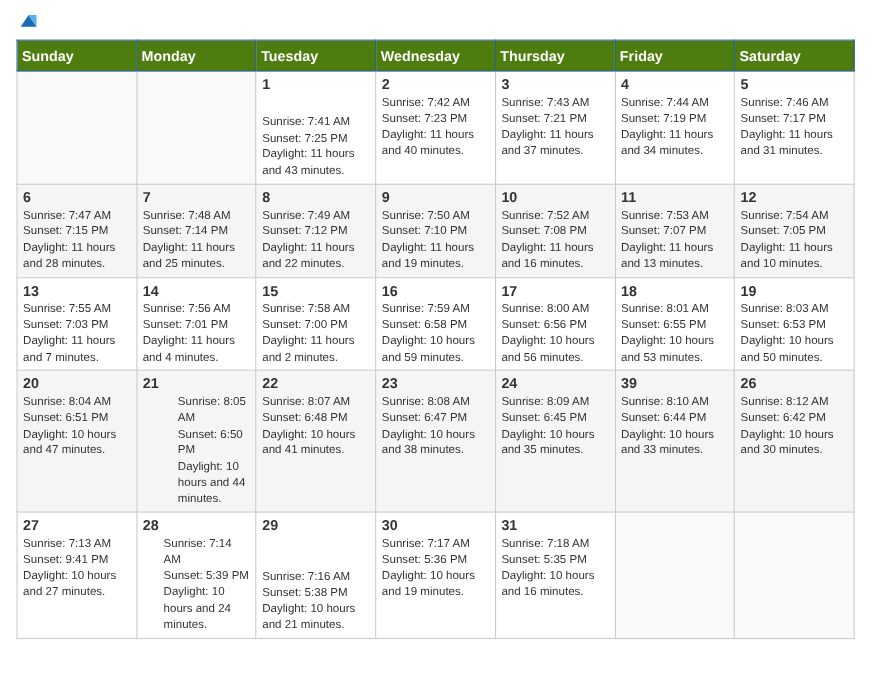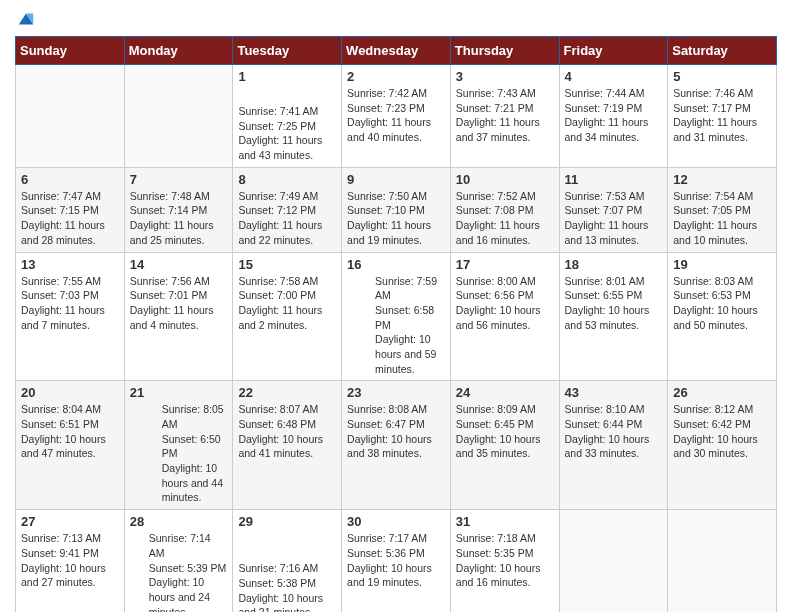--- a/index.html
+++ b/index.html
@@ -52,21 +52,21 @@
       font-size: 15px;
       color: #555;
       margin-top: 2px;
     }
     .calendar {
       width: 100%;
       border-collapse: collapse;
       border: 1px solid #ccc;
     }
     .calendar th {
-      background-color: #7f1d1d;
+      background-color: #4d7c0f;
       color: #fff;
       font-size: 13px;
       font-weight: bold;
       padding: 6px 4px;
       text-align: left;
       border: 1px solid #2a5fa0;
     }
     .calendar td {
       border: 1px solid #ccc;
       vertical-align: top;
@@ -224,21 +224,21 @@
 Daylight: 11 hours and 4 minutes.</div>
           </td>
           <td>
             <span class="day-number">15</span>
             <div class="cell-info" style="white-space: pre-line;">Sunrise: 7:58 AM
 Sunset: 7:00 PM
 Daylight: 11 hours and 2 minutes.</div>
           </td>
           <td>
             <span class="day-number">16</span>
-            <div class="cell-info" style="white-space: pre-line; margin-left: 28px;">Sunrise: 7:59 AM
+            <div class="cell-info" style="white-space: pre-line;">Sunrise: 7:59 AM
 Sunset: 6:58 PM
 Daylight: 10 hours and 59 minutes.</div>
           </td>
           <td>
             <span class="day-number">17</span>
             <div class="cell-info" style="white-space: pre-line;">Sunrise: 8:00 AM
 Sunset: 6:56 PM
 Daylight: 10 hours and 56 minutes.</div>
           </td>
           <td>
@@ -279,21 +279,21 @@
 Sunset: 6:47 PM
 Daylight: 10 hours and 38 minutes.</div>
           </td>
           <td>
             <span class="day-number">24</span>
             <div class="cell-info" style="white-space: pre-line;">Sunrise: 8:09 AM
 Sunset: 6:45 PM
 Daylight: 10 hours and 35 minutes.</div>
           </td>
           <td>
-            <span class="day-number">43</span>
+            <span class="day-number">39</span>
             <div class="cell-info" style="white-space: pre-line;">Sunrise: 8:10 AM
 Sunset: 6:44 PM
 Daylight: 10 hours and 33 minutes.</div>
           </td>
           <td>
             <span class="day-number">26</span>
             <div class="cell-info" style="white-space: pre-line;">Sunrise: 8:12 AM
 Sunset: 6:42 PM
 Daylight: 10 hours and 30 minutes.</div>
           </td>

